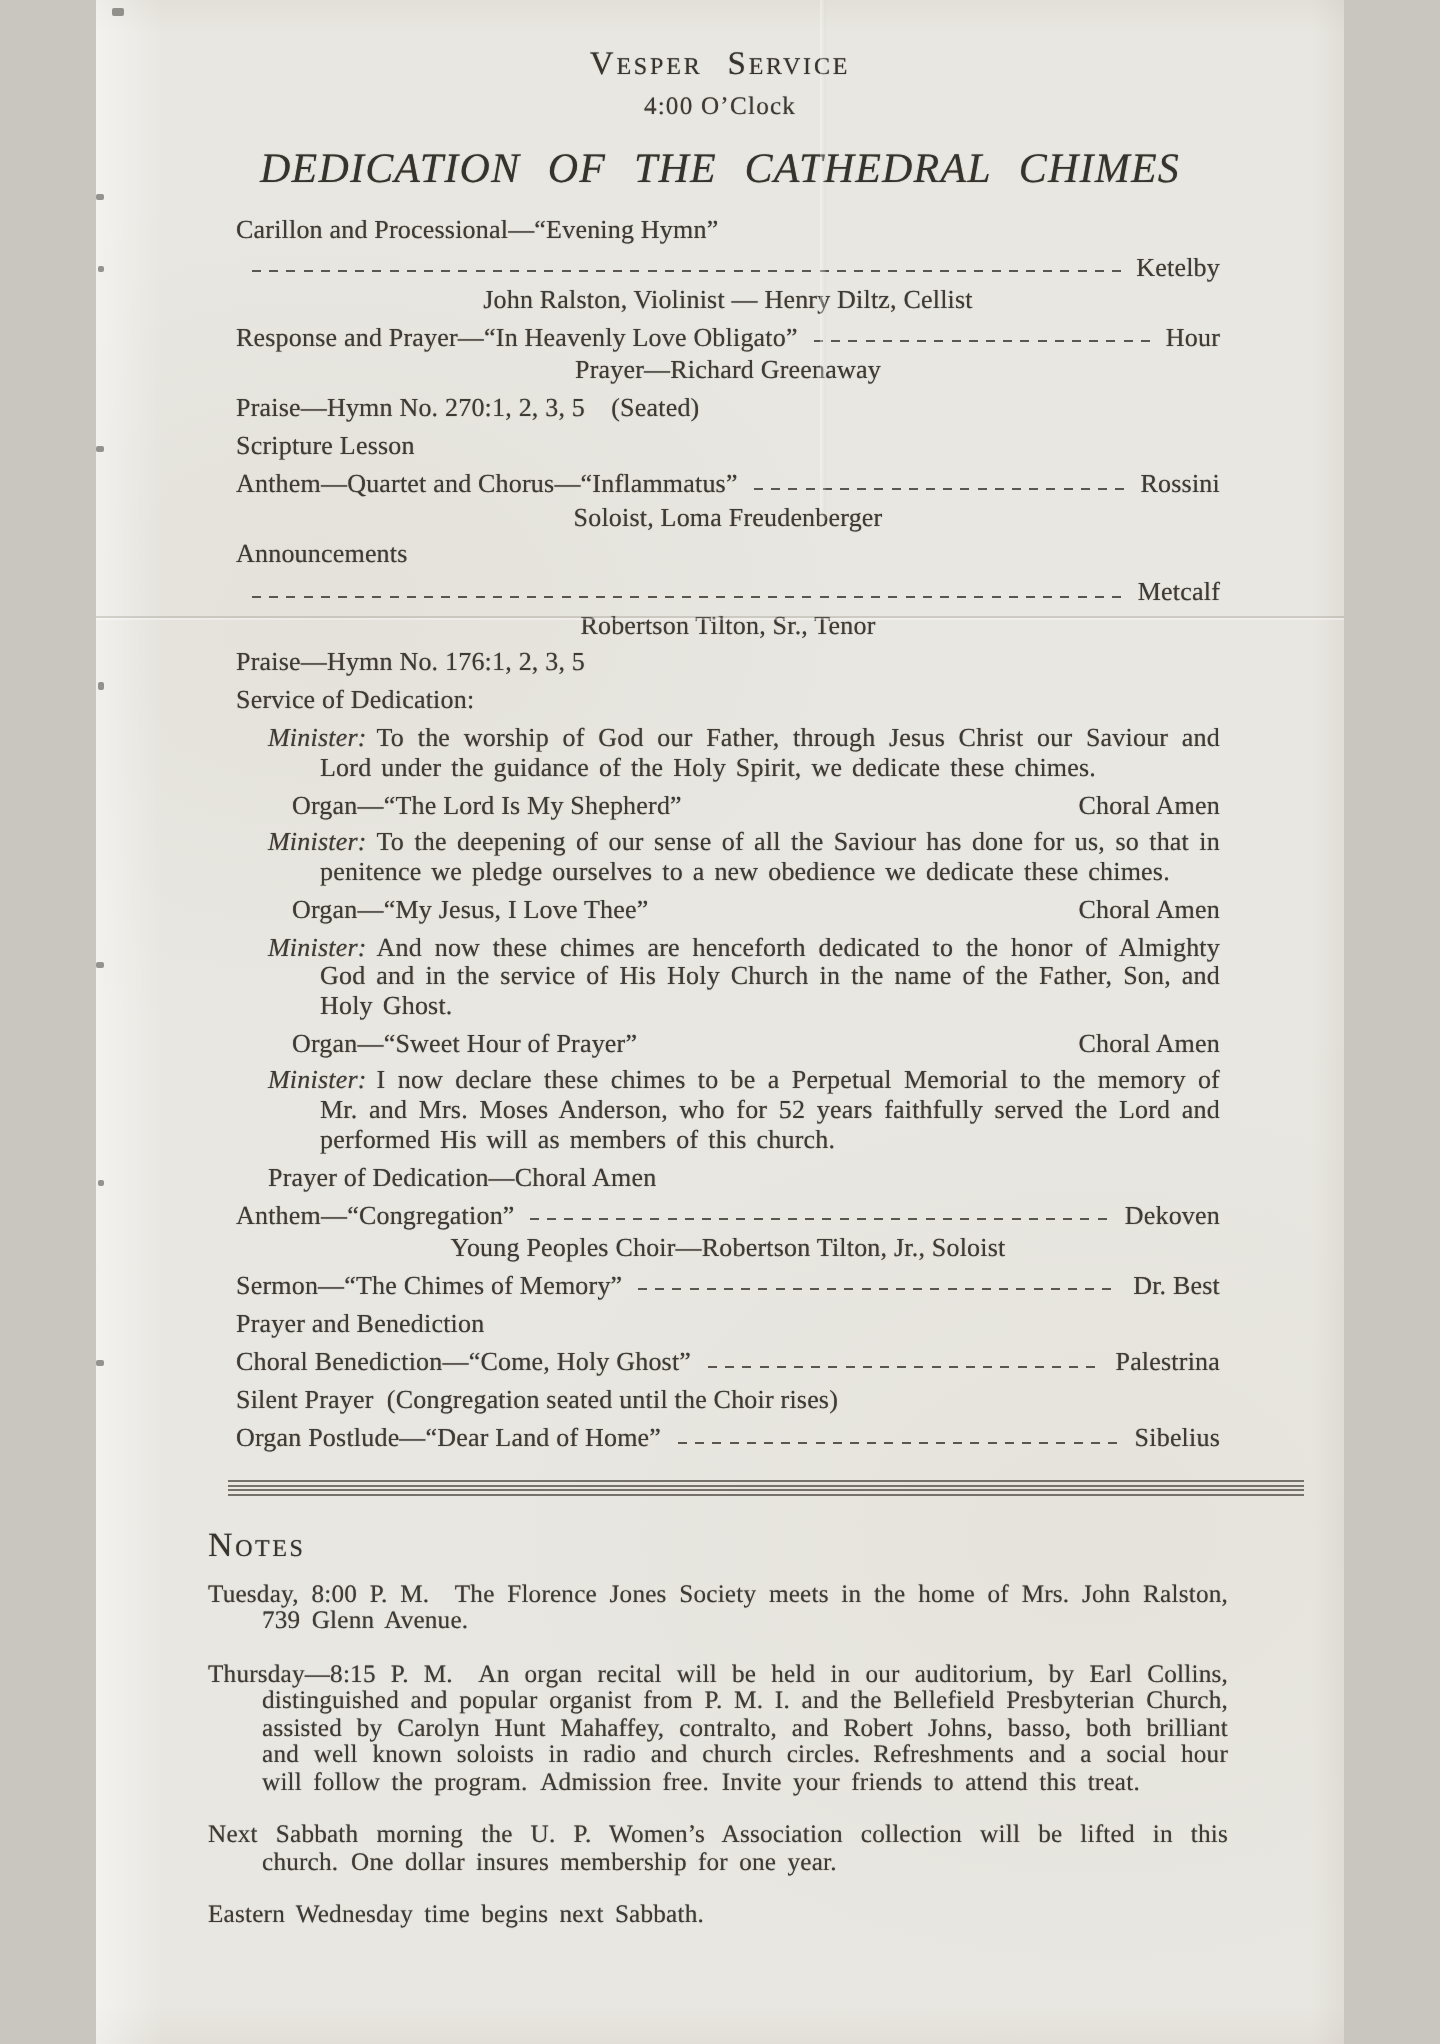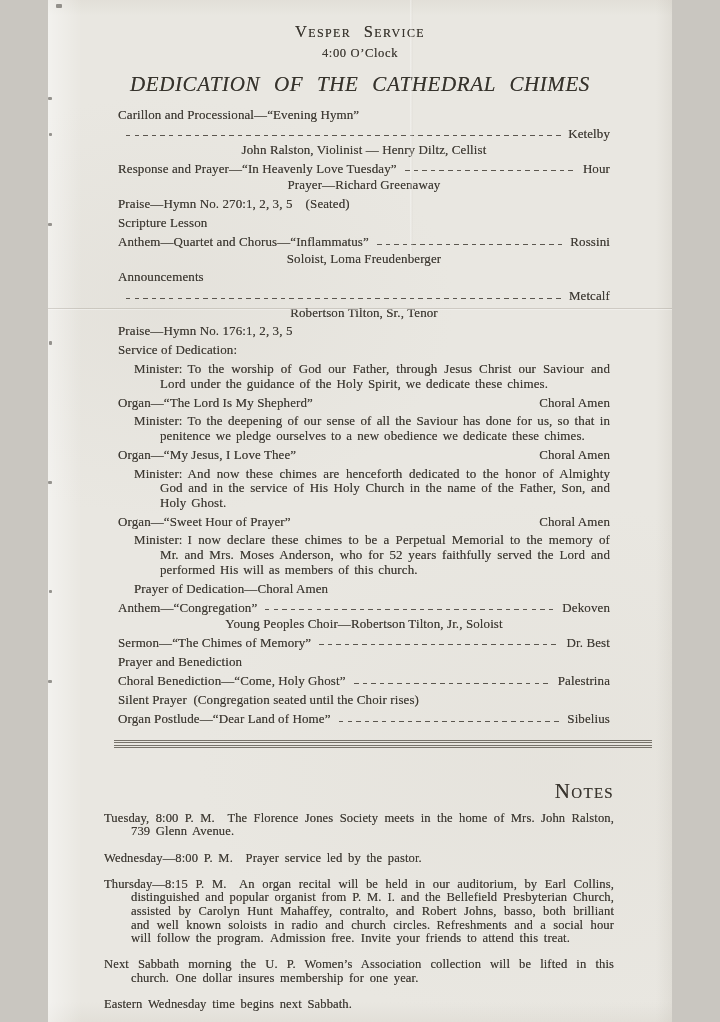--- a/index.html
+++ b/index.html
@@ -30,29 +30,29 @@
   .content{padding:6px 62px 0 70px;font-size:13px;}
   .line{margin-top:4.5px;line-height:14.6px;}
   .row{display:flex;align-items:baseline;}
   .piece-label{white-space:nowrap;}
   .leader{flex:1 1 auto;height:12px;margin:0 7px 0 8px;align-self:center;
     background-image:repeating-linear-gradient(90deg, rgba(66,61,53,.85) 0 4.5px, transparent 4.5px 8.6px);
     background-size:100% 1.3px;background-repeat:no-repeat;background-position:0 68%;}
   .composer{white-space:nowrap;}
   .sub{text-align:center;margin-top:1px;line-height:15px;}
   .indent1{margin-left:16px;}
-  .organ-row{display:flex;justify-content:space-between;align-items:baseline;margin-left:0;margin-top:4.5px;line-height:14.6px;text-align:center;}
+  .organ-row{display:flex;justify-content:space-between;align-items:baseline;margin-left:28px;margin-top:4.5px;line-height:14.6px;text-align:center;}
   .minister{margin:4px 0 0 16px;padding-left:26px;text-indent:-26px;text-align:justify;line-height:14.6px;word-spacing:1.6px;}
-  .minister .speaker{margin-right:5px;}
+  .minister .speaker{font-style:italic;margin-right:5px;}
 
   .rule-divider{height:8px;margin:13px -42px 0 -4px;
     background:repeating-linear-gradient(to bottom, rgba(74,69,60,.72) 0 1px, rgba(74,69,60,0) 1px 2.35px);}
 
   .notes-wrap{padding:0 58px 0 56px;font-size:12.6px;}
-  .notes-heading{text-align:right;font-variant:small-caps;font-size:21px;letter-spacing:1.3px;word-spacing:4px;margin-top:31px;color:#39352e;}
+  .notes-heading{text-align:left;font-variant:small-caps;font-size:17px;letter-spacing:1.3px;word-spacing:4px;margin-top:15px;color:#39352e;}
   .note{margin-top:8px;padding-left:27px;text-indent:-27px;text-align:justify;line-height:13.6px;word-spacing:2.4px;}
   .note.tight{margin-top:2px;}
 </style>
 </head>
 <body>
 
 <div class="page">
 
   <div class="crease-v" style="left:362px;"></div>
   <div class="crease-h" style="top:308px;"></div>
@@ -75,21 +75,21 @@
 
     <div class="line">Carillon and Processional—“Evening Hymn”</div>
 
     <div class="line row">
       <span class="leader"></span>
       <span class="composer">Ketelby</span>
     </div>
     <div class="sub">John Ralston, Violinist — Henry Diltz, Cellist</div>
 
     <div class="line row">
-      <span class="piece-label">Response and Prayer—“In Heavenly Love Tuesday”</span>
+      <span class="piece-label">Response and Prayer—“In Heavenly Love Obligato”</span>
       <span class="leader"></span>
       <span class="composer">Hour</span>
     </div>
     <div class="sub">Prayer—Richard Greenaway</div>
 
     <div class="line">Praise—Hymn No. 270:1, 2, 3, 5 (Seated)</div>
     <div class="line">Scripture Lesson</div>
 
     <div class="line row">
       <span class="piece-label">Anthem—Quartet and Chorus—“Inflammatus”</span>
@@ -167,19 +167,18 @@
       <span class="leader"></span>
       <span class="composer">Sibelius</span>
     </div>
 
     <div class="rule-divider"></div>
   </div>
 
   <div class="notes-wrap">
     <div class="notes-heading">Notes</div>
     <p class="note">Tuesday, 8:00 P. M. The Florence Jones Society meets in the home of Mrs. John Ralston, 739 Glenn Avenue.</p>
-    <p class="note">Wednesday—8:00 P. M. Prayer service led by the pastor.</p>
     <p class="note">Thursday—8:15 P. M. An organ recital will be held in our auditorium, by Earl Collins, distinguished and popular organist from P. M. I. and the Bellefield Presbyterian Church, assisted by Carolyn Hunt Mahaffey, contralto, and Robert Johns, basso, both brilliant and well known soloists in radio and church circles. Refreshments and a social hour will follow the program. Admission free. Invite your friends to attend this treat.</p>
     <p class="note">Next Sabbath morning the U. P. Women’s Association collection will be lifted in this church. One dollar insures membership for one year.</p>
     <p class="note tight">Eastern Wednesday time begins next Sabbath.</p>
   </div>
 
 </div>
 
 </body></html>

